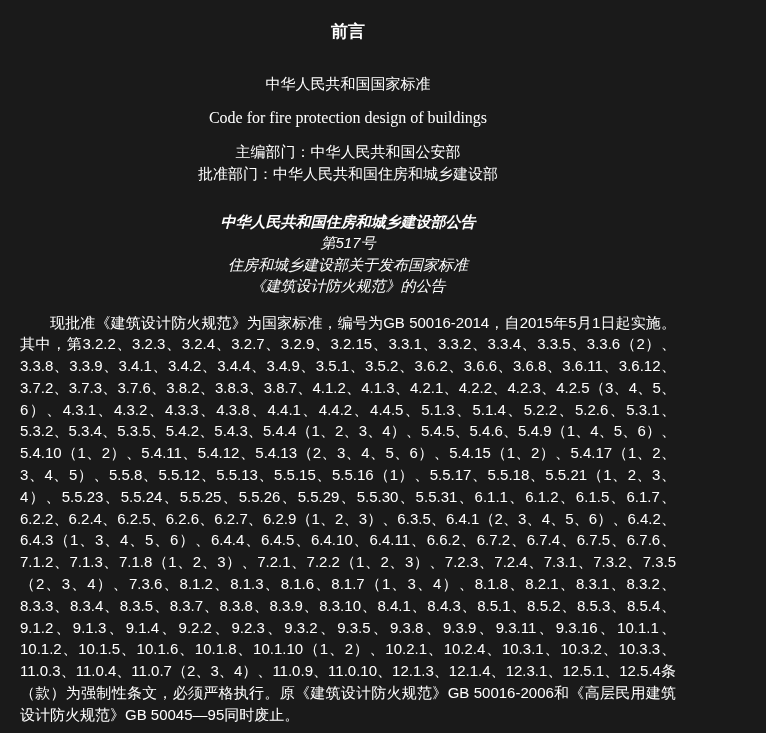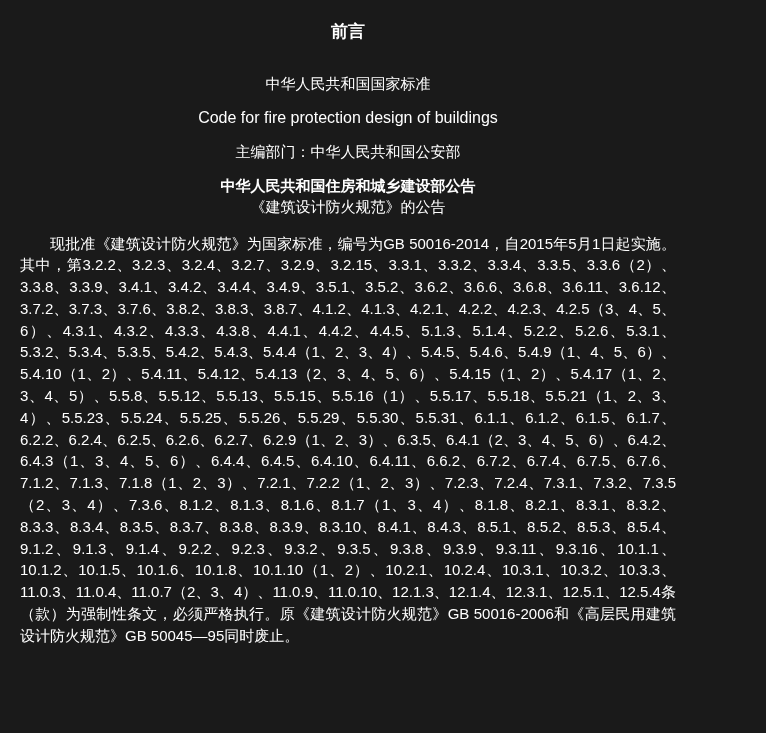--- a/index.html
+++ b/index.html
@@ -35,34 +35,37 @@
   .standard-title {
     font-size: 21px;
     font-weight: bold;
     line-height: 28px;
     margin: 6px 0 0 0;
   }
   .english-title {
     font-size: 16px;
     line-height: 21px;
     margin: 3px 0 13px 0;
+    font-family: Liberation Serif, serif;
   }
   .standard-number {
     font-size: 18px;
     font-weight: bold;
     line-height: 24px;
     margin: 4px 0 3px 0;
   }
   .dept-line {
     font-size: 15px;
     line-height: 22px;
-    margin: 12px;
+    margin: 0;
   }
   .announcement-header {
     text-align: center;
+    margin-top: 26px;
+    font-style: italic;
   }
   .announcement-heading {
     font-size: 15px;
     font-weight: bold;
     line-height: 21px;
     margin: 0;
   }
   .announcement-line {
     font-size: 15px;
     line-height: 21.5px;
@@ -83,24 +86,27 @@
 <body>
 
 <div class="page">
 
   <h1 class="foreword-title">前言</h1>
 
   <div class="standard-header">
     <p class="standard-label">中华人民共和国国家标准</p>
     <p class="english-title">Code for fire protection design of buildings</p>
     <p class="dept-line">主编部门：中华人民共和国公安部</p>
+    <p class="dept-line">批准部门：中华人民共和国住房和城乡建设部</p>
   </div>
 
   <div class="announcement-header">
     <p class="announcement-heading">中华人民共和国住房和城乡建设部公告</p>
+    <p class="announcement-line">第517号</p>
+    <p class="announcement-line">住房和城乡建设部关于发布国家标准</p>
     <p class="announcement-line">《建筑设计防火规范》的公告</p>
   </div>
 
   <div class="body-text">
     <p>现批准《建筑设计防火规范》为国家标准，编号为GB 50016-2014，自2015年5月1日起实施。其中，第3.2.2、3.2.3、3.2.4、3.2.7、3.2.9、3.2.15、3.3.1、3.3.2、3.3.4、3.3.5、3.3.6（2）、3.3.8、3.3.9、3.4.1、3.4.2、3.4.4、3.4.9、3.5.1、3.5.2、3.6.2、3.6.6、3.6.8、3.6.11、3.6.12、3.7.2、3.7.3、3.7.6、3.8.2、3.8.3、3.8.7、4.1.2、4.1.3、4.2.1、4.2.2、4.2.3、4.2.5（3、4、5、6）、4.3.1、4.3.2、4.3.3、4.3.8、4.4.1、4.4.2、4.4.5、5.1.3、5.1.4、5.2.2、5.2.6、5.3.1、5.3.2、5.3.4、5.3.5、5.4.2、5.4.3、5.4.4（1、2、3、4）、5.4.5、5.4.6、5.4.9（1、4、5、6）、5.4.10（1、2）、5.4.11、5.4.12、5.4.13（2、3、4、5、6）、5.4.15（1、2）、5.4.17（1、2、3、4、5）、5.5.8、5.5.12、5.5.13、5.5.15、5.5.16（1）、5.5.17、5.5.18、5.5.21（1、2、3、4）、5.5.23、5.5.24、5.5.25、5.5.26、5.5.29、5.5.30、5.5.31、6.1.1、6.1.2、6.1.5、6.1.7、6.2.2、6.2.4、6.2.5、6.2.6、6.2.7、6.2.9（1、2、3）、6.3.5、6.4.1（2、3、4、5、6）、6.4.2、6.4.3（1、3、4、5、6）、6.4.4、6.4.5、6.4.10、6.4.11、6.6.2、6.7.2、6.7.4、6.7.5、6.7.6、7.1.2、7.1.3、7.1.8（1、2、3）、7.2.1、7.2.2（1、2、3）、7.2.3、7.2.4、7.3.1、7.3.2、7.3.5（2、3、4）、7.3.6、8.1.2、8.1.3、8.1.6、8.1.7（1、3、4）、8.1.8、8.2.1、8.3.1、8.3.2、8.3.3、8.3.4、8.3.5、8.3.7、8.3.8、8.3.9、8.3.10、8.4.1、8.4.3、8.5.1、8.5.2、8.5.3、8.5.4、9.1.2、9.1.3、9.1.4、9.2.2、9.2.3、9.3.2、9.3.5、9.3.8、9.3.9、9.3.11、9.3.16、10.1.1、10.1.2、10.1.5、10.1.6、10.1.8、10.1.10（1、2）、10.2.1、10.2.4、10.3.1、10.3.2、10.3.3、11.0.3、11.0.4、11.0.7（2、3、4）、11.0.9、11.0.10、12.1.3、12.1.4、12.3.1、12.5.1、12.5.4条（款）为强制性条文，必须严格执行。原《建筑设计防火规范》GB 50016-2006和《高层民用建筑设计防火规范》GB 50045—95同时废止。</p>
 
   </div>
 
 </div>
 

